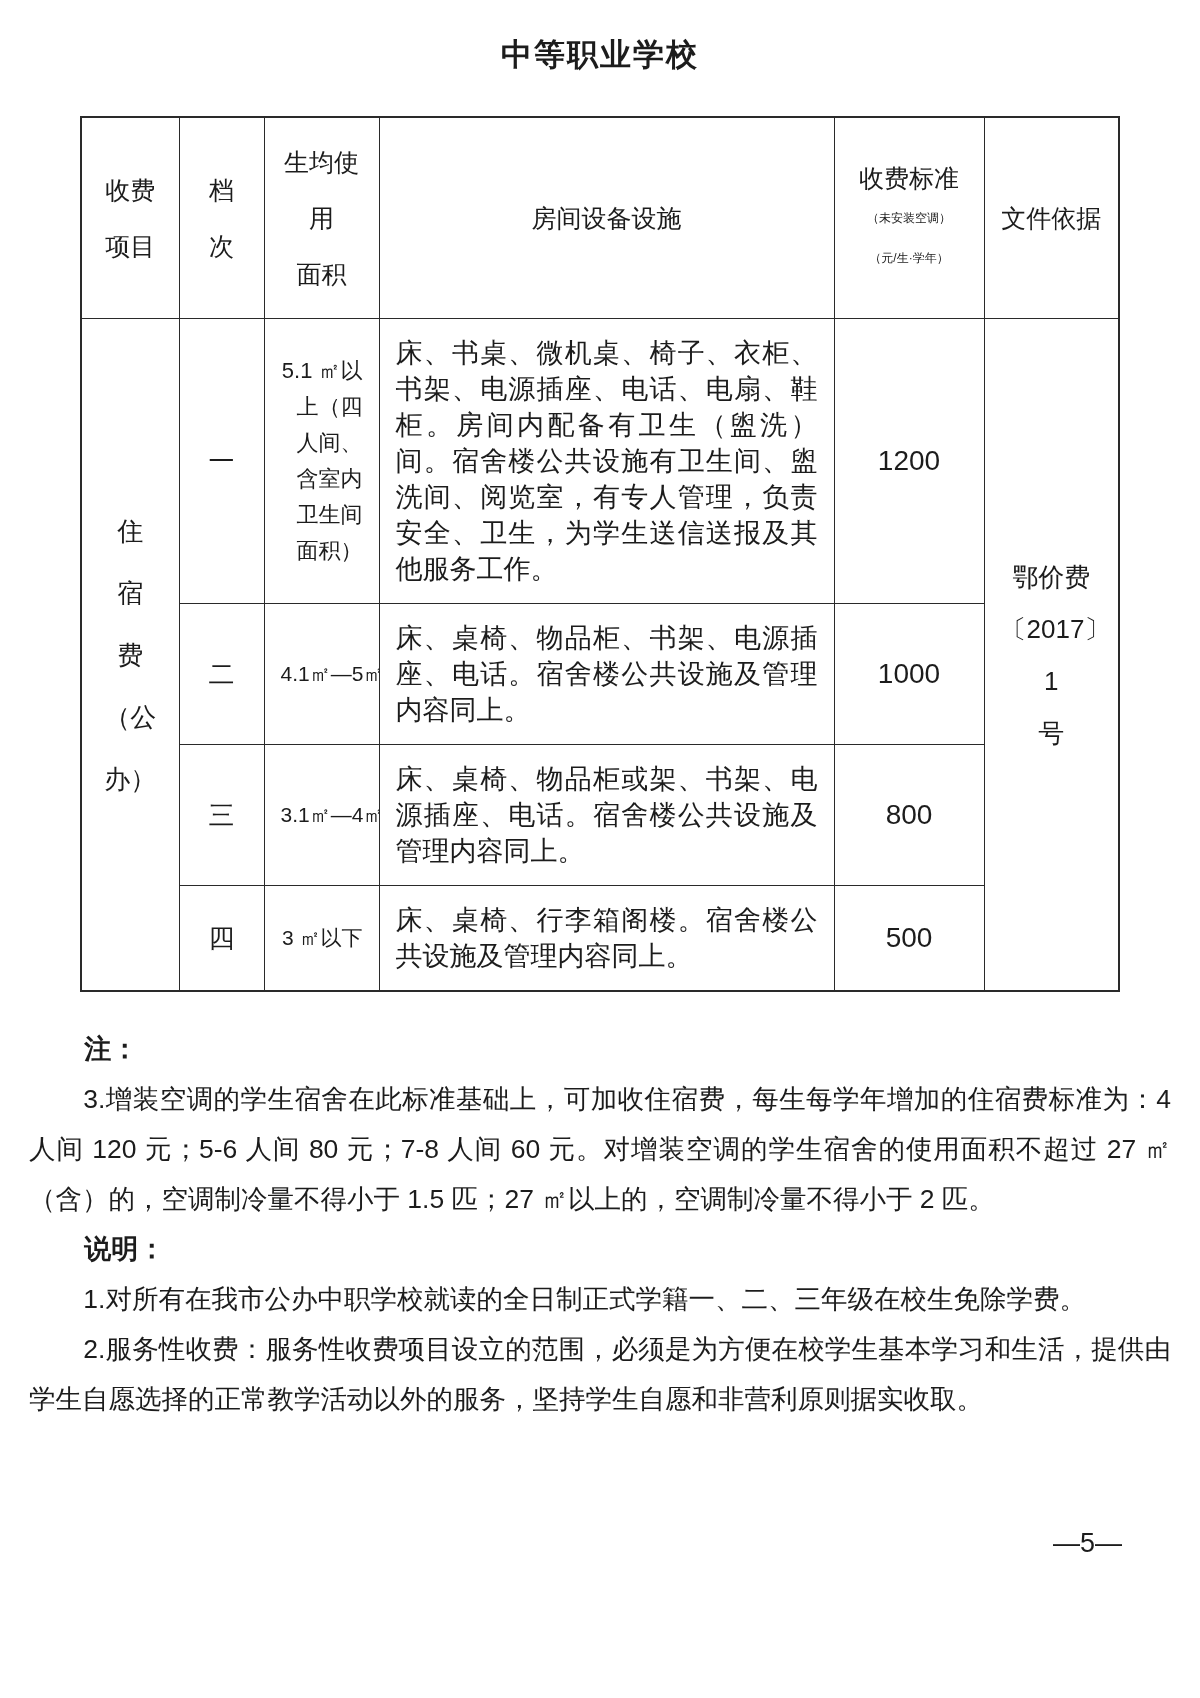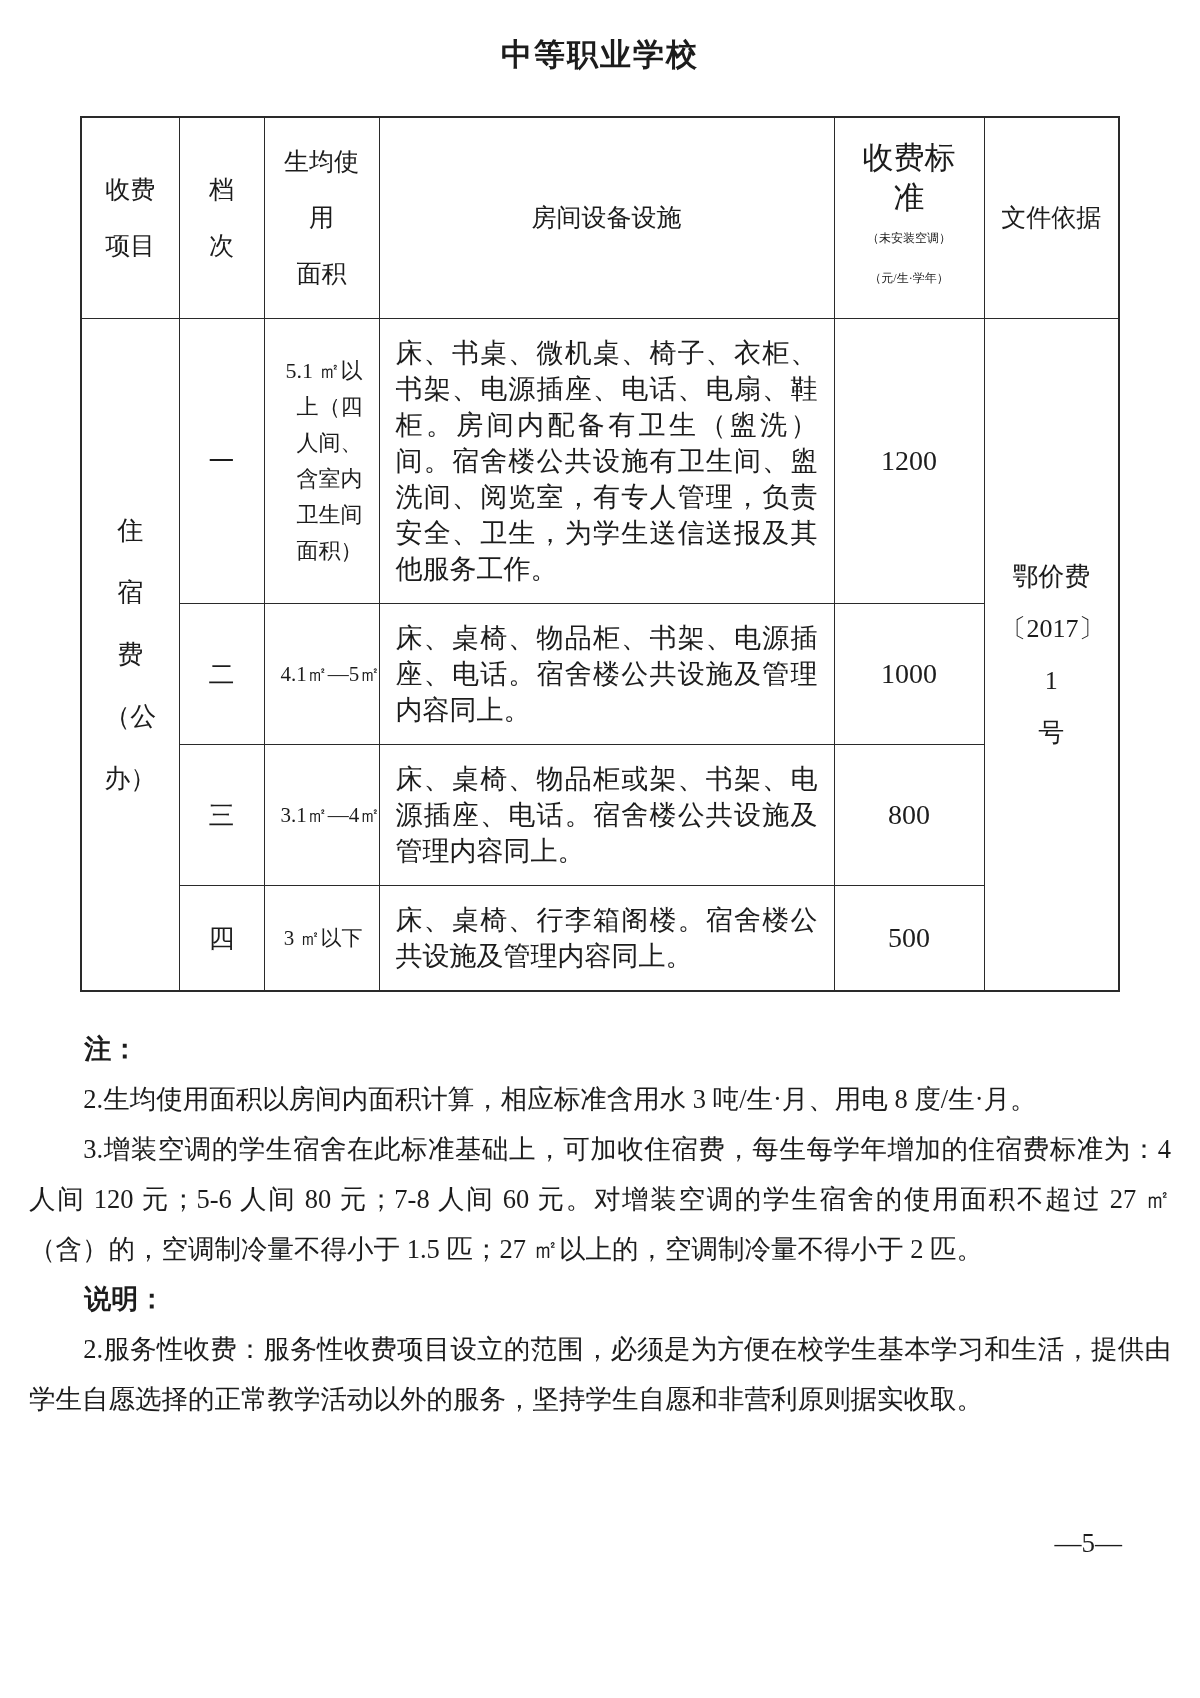--- a/index.html
+++ b/index.html
@@ -2,21 +2,21 @@
 <html><head>
 <meta charset="utf-8">
 <style>
   html,body{margin:0;padding:0;background:#888;}
   .page{
     position:relative;
     width:1200px;height:1698px;
     margin:0 auto;
     background:#ffffff;
     color:#1c1c1c;
-    font-family:Liberation Serif, serif;
+    font-family:Liberation Sans, sans-serif;
     overflow:hidden;
   }
   .doc-title{
     padding-top:34px;
     text-align:center;
     font-size:31px;
     font-weight:bold;
     letter-spacing:2px;
   }
   table.fee-table{
@@ -35,21 +35,21 @@
   
   td.th{
     text-align:center;
     font-size:25px;
     line-height:56px;
   }
   .fee-std-head{
     display:flex;flex-direction:column;justify-content:center;align-items:center;
     height:100%;
   }
-  .fee-std-main{font-size:31px;line-height:40px;}
+  .fee-std-main{font-size:25px;line-height:40px;}
   .fee-std-sub{font-size:12px;line-height:40px;}
   
   td.cell-feeitem{
     text-align:center;
     font-size:26px;
     line-height:62px;
   }
   td.cell-tier{
     text-align:center;
     font-size:26px;
@@ -180,21 +180,21 @@
         <td class="cell-tier">四</td>
         <td class="cell-area one-line">3 ㎡以下</td>
         <td class="cell-equip">床、桌椅、行李箱阁楼。宿舍楼公共设施及管理内容同上。</td>
         <td class="cell-fee">500</td>
       </tr>
     </tbody>
   </table>
 
   <div class="text-block">
     <p class="sec-label">注：</p>
-    <p class="para">2.生均使用面积以房间内面积计算，相应标准含用水 3 吨/生·月、用电 8 度/生·月。</p>
     <p class="para">3.增装空调的学生宿舍在此标准基础上，可加收住宿费，每生每学年增加的住宿费标准为：4 人间 120 元；5-6 人间 80 元；7-8 人间 60 元。对增装空调的学生宿舍的使用面积不超过 27 ㎡（含）的，空调制冷量不得小于 1.5 匹；27 ㎡以上的，空调制冷量不得小于 2 匹。</p>
     <p class="sec-label">说明：</p>
+    <p class="para">1.对所有在我市公办中职学校就读的全日制正式学籍一、二、三年级在校生免除学费。</p>
     <p class="para">2.服务性收费：服务性收费项目设立的范围，必须是为方便在校学生基本学习和生活，提供由学生自愿选择的正常教学活动以外的服务，坚持学生自愿和非营利原则据实收取。</p>
   </div>
 
   <div class="page-number">—5—</div>
 
 </div>
 
 </body></html>

